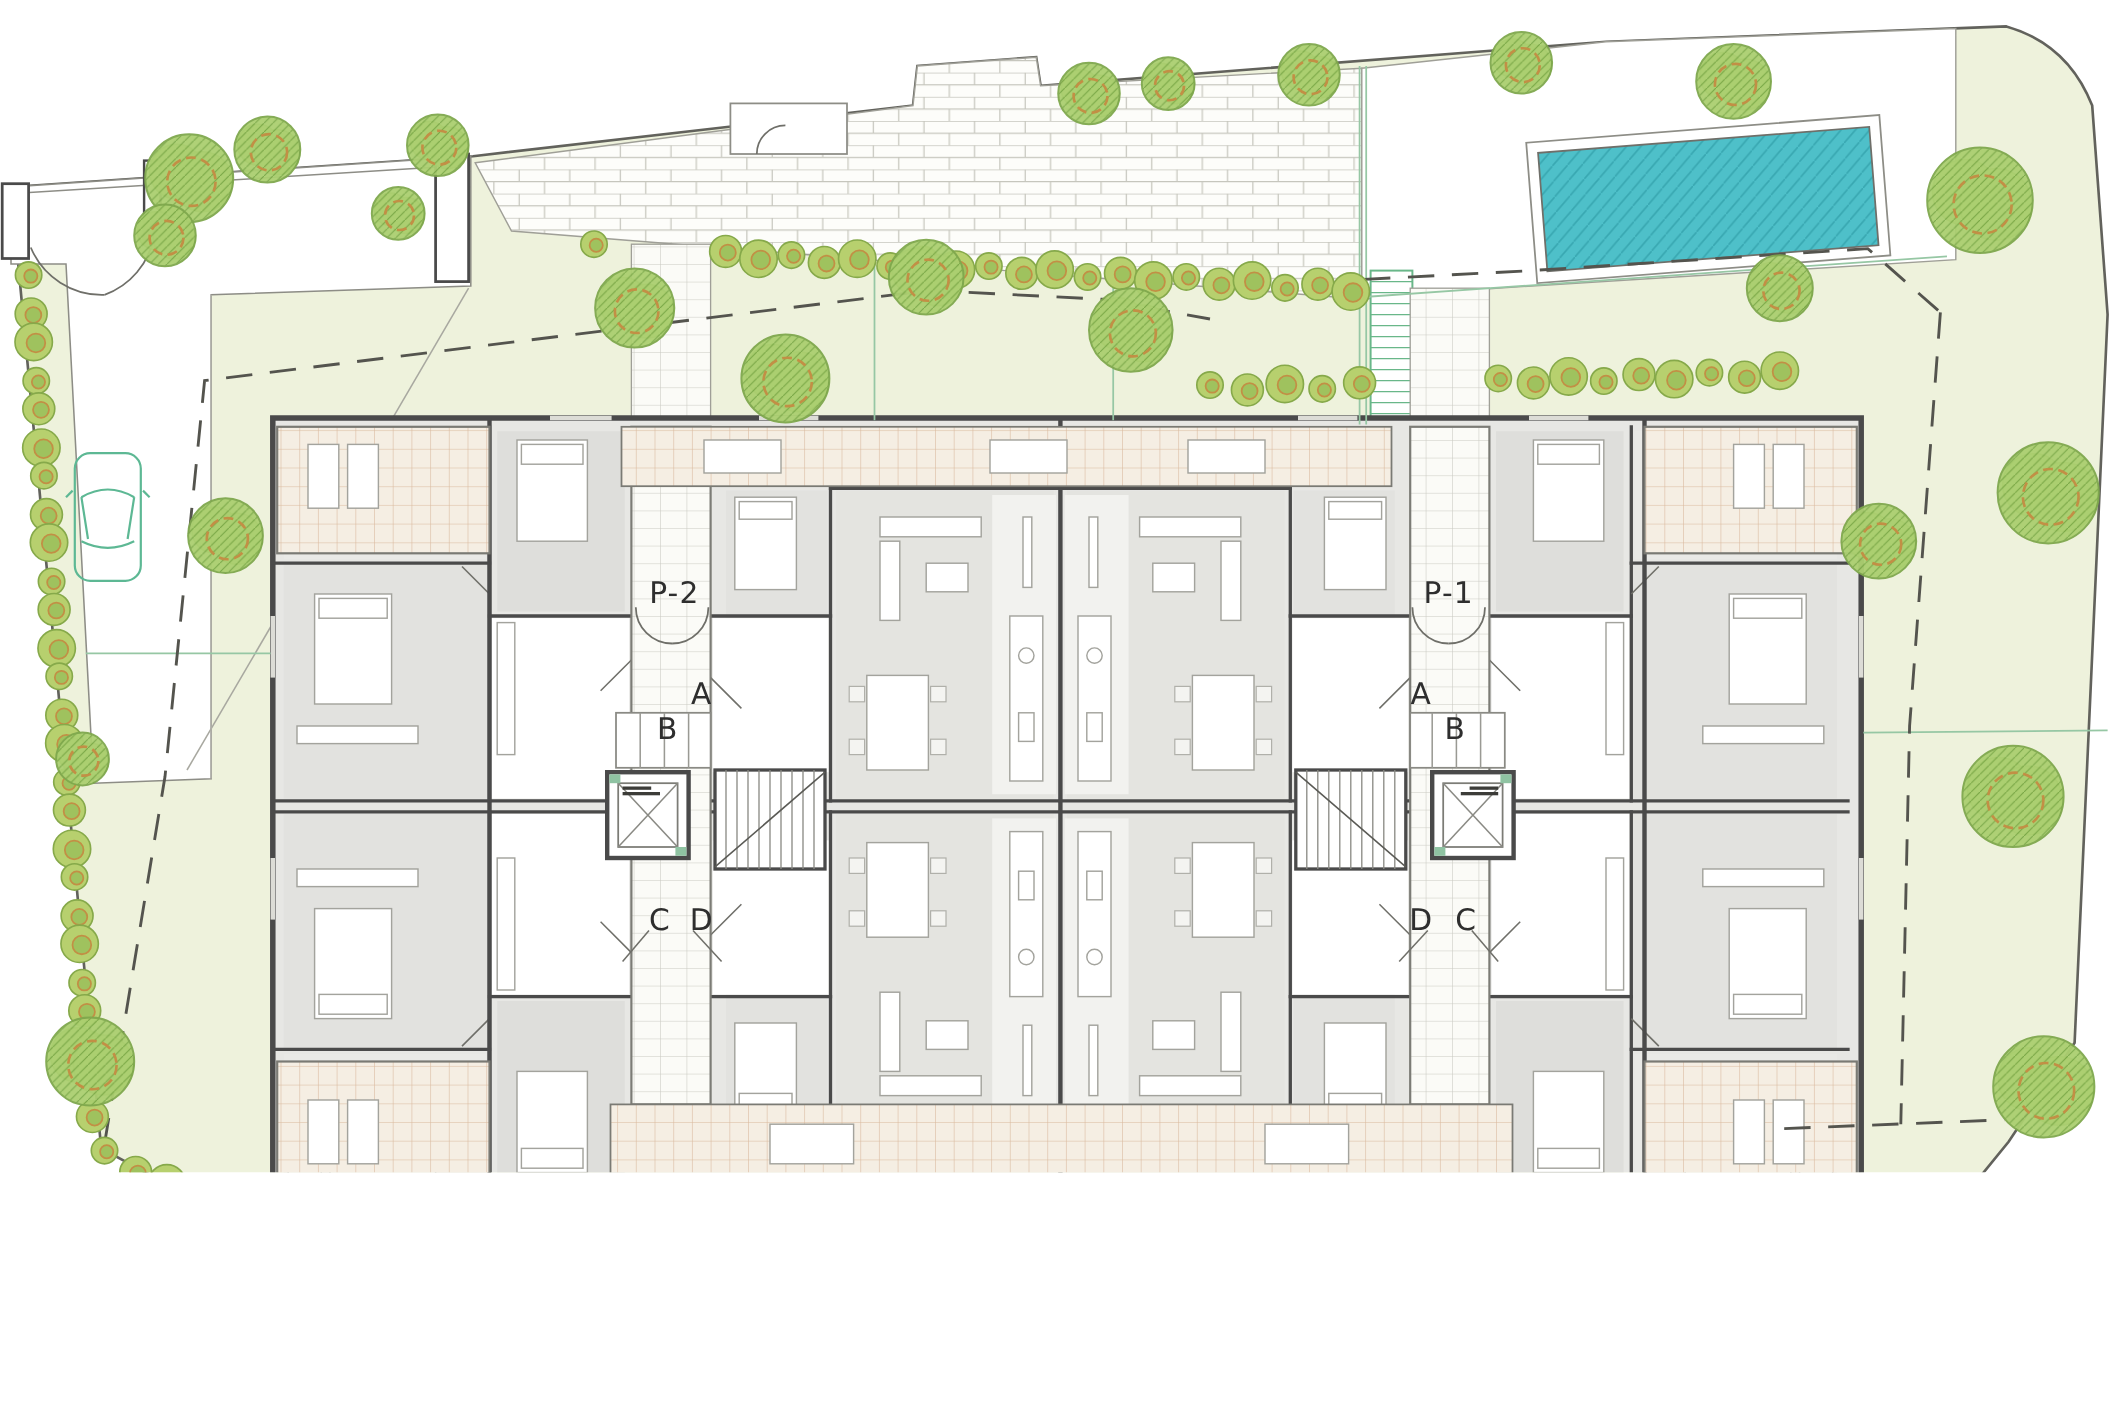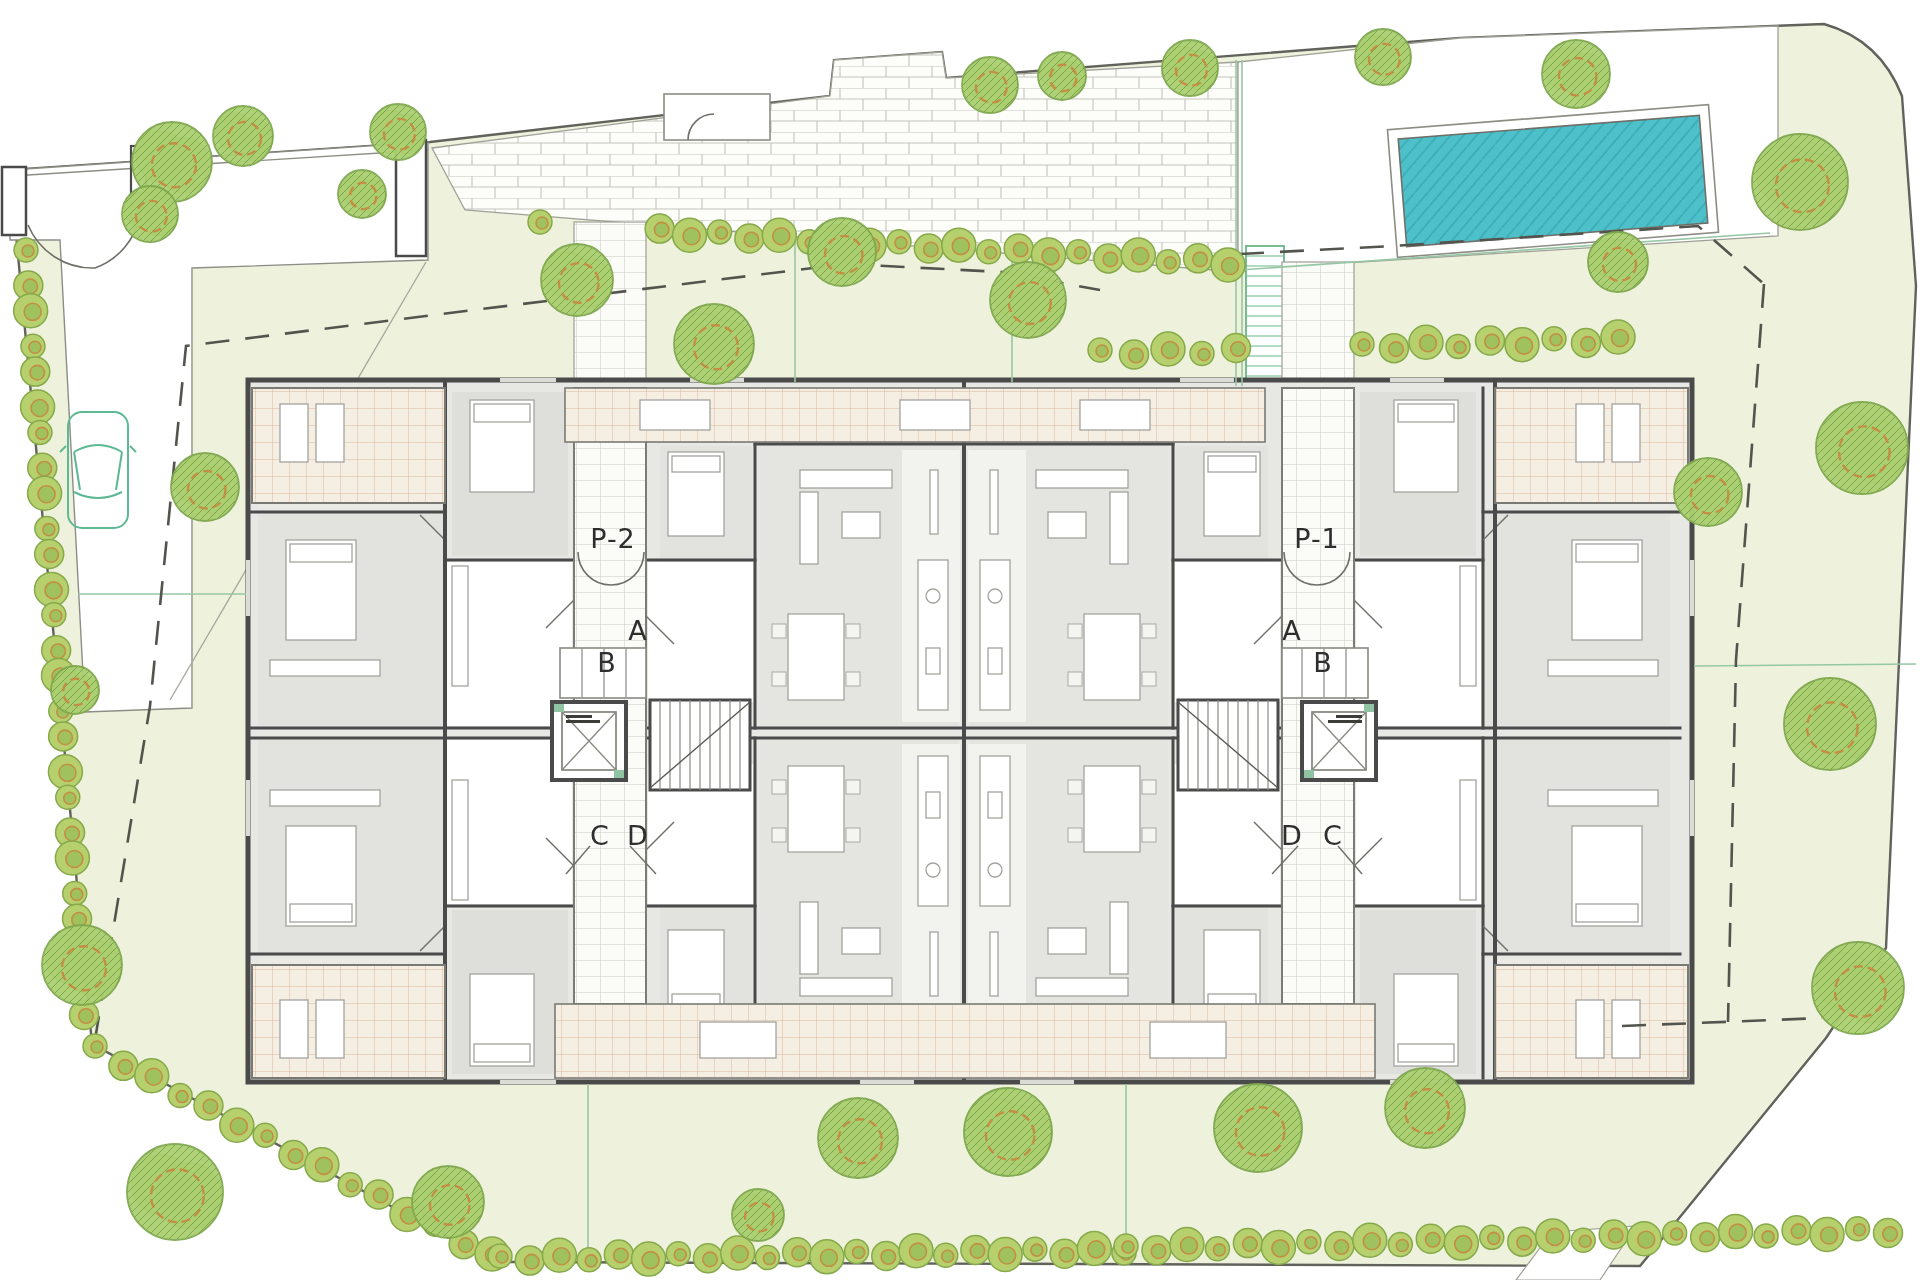--- a/index.html
+++ b/index.html
@@ -1,16 +1,16 @@
 <!DOCTYPE html>
 <html><head>
 <meta charset="utf-8">
 <style>
   html,body{margin:0;padding:0;background:#ffffff;}
-  .stage{position:relative;width:1920px;height:1280px;background:#fff;overflow:hidden;
+  .stage{position:relative;width:1920px;height:1066px;background:#fff;overflow:hidden;
          font-family:"DejaVu Sans","Liberation Sans",sans-serif;}
   svg{display:block}
   .wall{stroke:#4a4a4a;stroke-width:4;fill:none;stroke-linecap:square}
   .wall2{stroke:#4a4a4a;stroke-width:3;fill:none;stroke-linecap:square}
   .thin{stroke:#9a9a94;stroke-width:1.4;fill:none}
   .furn{stroke:#a3a39d;stroke-width:1.3;fill:#ffffff}
   .furn2{stroke:#b0b0aa;stroke-width:1.1;fill:#f4f4f1}
   .win{stroke:#dcdcd6;stroke-width:4;stroke-linecap:butt}
   .lbl{font-size:27px;fill:#2e2e2e;font-weight:500;letter-spacing:1px}
   .arc{stroke:#6f6f69;stroke-width:1.6;fill:none}

